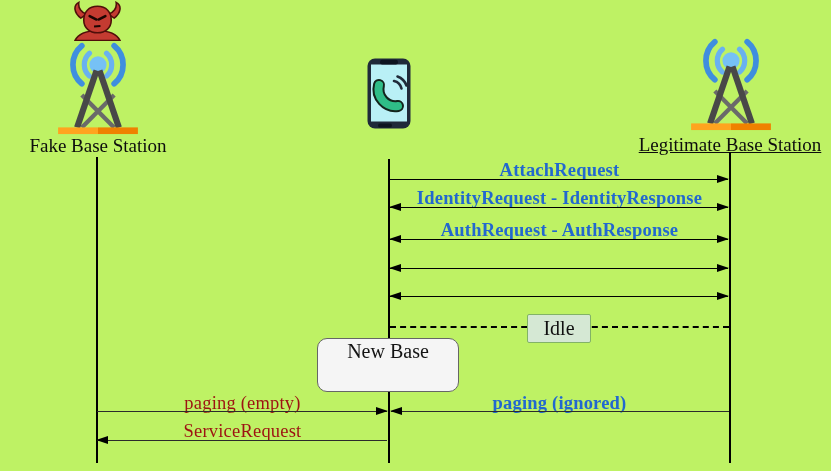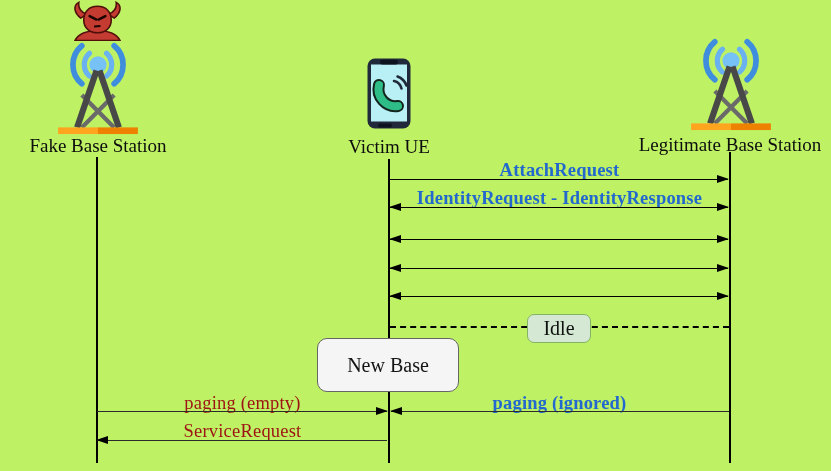--- a/index.html
+++ b/index.html
@@ -4,21 +4,21 @@
 <style>
   html,body{margin:0;padding:0;background:#ffffff;}
   .stage{
     position:relative;width:831px;height:471px;background:#bef264;overflow:hidden;
     font-family:"Liberation Serif","DejaVu Serif",serif;color:#111;
   }
   
   .actor-label{position:absolute;text-align:center;font-size:19px;color:#0d0d0d;white-space:nowrap;}
   .label-fake{left:14px;top:135px;width:168px;}
   .label-victim{left:319px;top:136px;width:140px;}
-  .label-legit{left:632px;top:134px;width:196px;}
+  .label-legit{left:632px;top:134px;width:196px;text-decoration:underline;}
   
   .devil-svg{position:absolute;left:70px;top:1px;width:55px;height:40px;}
   .tower-fake{position:absolute;left:54px;top:40px;width:88px;height:95px;}
   .phone-svg{position:absolute;left:366px;top:57px;width:46px;height:73px;}
   .tower-legit{position:absolute;left:687px;top:36px;width:88px;height:95px;}
   
   .lifeline{position:absolute;width:2px;background:#000;}
   .ll-fake{left:96px;top:157px;height:306px;}
   .ll-victim{left:388px;top:159px;height:304px;}
   .ll-legit{left:729px;top:152px;height:311px;}
@@ -41,26 +41,26 @@
   .ape{left:97px;top:411px;width:290px;}
   .api{left:391px;top:411px;width:338px;}
   .asr{left:97px;top:440px;width:290px;}
   .head-r,.head-l{position:absolute;top:-5.2px;width:0;height:0;
     border-top:4.3px solid transparent;border-bottom:4.3px solid transparent;}
   .head-r{right:-1px;border-left:12px solid #000;}
   .head-l{left:-1px;border-right:12px solid #000;}
   
   .idle-line{position:absolute;left:390px;top:326px;width:339px;height:0;border-top:2.6px dashed #000;}
   .idle-box{position:absolute;left:527px;top:314px;width:62px;height:27px;z-index:3;
-    background:#d5e8d4;border:1.5px solid #82b366;border-radius:7px;
+    background:#d5e8d4;border:1.5px solid #82b366;border-radius:2px;
     display:flex;align-items:center;justify-content:center;font-size:20px;color:#101010;}
   
   .note-box{position:absolute;left:317px;top:338px;width:140px;height:52px;z-index:3;
     background:#f5f5f5;border:1.5px solid #666;border-radius:10px;
-    display:flex;flex-direction:column;justify-content:center;
+    display:flex;flex-direction:row;justify-content:center;
     font-size:20px;line-height:24px;color:#141414;text-align:center;}
 </style>
 </head>
 <body>
 
 <div class="stage">
 
   <svg class="devil-svg" viewBox="0 0 56 40">
     <path d="M11 17 C4 12 3 4 9 1 C8 7 12 12 17 13 Z" fill="#c43b31" stroke="#4f0f0a" stroke-width="1.6"></path>
     <path d="M45 17 C52 12 53 4 47 1 C48 7 44 12 39 13 Z" fill="#c43b31" stroke="#4f0f0a" stroke-width="1.6"></path>
@@ -88,21 +88,20 @@
   <svg class="phone-svg" viewBox="0 0 46 73">
     <rect x="1.5" y="1.5" width="43" height="70" rx="7.5" fill="#202a3a"></rect>
     <rect x="5" y="7.5" width="36" height="57" fill="#b9f0f6"></rect>
     <rect x="14" y="2.8" width="18" height="4.6" rx="2.2" fill="#0d1420"></rect>
     <rect x="12" y="66.5" width="14" height="4" rx="2" fill="#0d1420"></rect>
     <path d="M13 28 A17 17 0 0 0 32 49" stroke="#13241c" stroke-width="12" fill="none" stroke-linecap="round"></path>
     <path d="M13 28 A17 17 0 0 0 32 49" stroke="#2fbd87" stroke-width="8" fill="none" stroke-linecap="round"></path>
     <path d="M28 24 A10 10 0 0 1 35.5 31.5" stroke="#202a3a" stroke-width="2.6" fill="none" stroke-linecap="round"></path>
     <path d="M31.5 19.5 A15 15 0 0 1 40.5 28.5" stroke="#202a3a" stroke-width="2.6" fill="none" stroke-linecap="round"></path>
   </svg>
-  <div class="actor-label label-victim">Victim UE</div>
 
   <svg class="tower-legit" viewBox="0 0 88 100">
     <path d="M27 6 A26 26 0 0 0 27 46" stroke="#3f8ede" stroke-width="6" fill="none" stroke-linecap="round"></path>
     <path d="M35 14 A16 16 0 0 0 35 38" stroke="#69b1f0" stroke-width="5.5" fill="none" stroke-linecap="round"></path>
     <path d="M61 6 A26 26 0 0 1 61 46" stroke="#3f8ede" stroke-width="6" fill="none" stroke-linecap="round"></path>
     <path d="M53 14 A16 16 0 0 1 53 38" stroke="#69b1f0" stroke-width="5.5" fill="none" stroke-linecap="round"></path>
     <circle cx="44" cy="26" r="9" fill="#76c1f5"></circle>
     <path d="M27 58 L61 92" stroke="#6a6a6a" stroke-width="4.5"></path>
     <path d="M61 58 L27 92" stroke="#6a6a6a" stroke-width="4.5"></path>
     <path d="M42.5 32 L22 92" stroke="#484848" stroke-width="6.5"></path>
@@ -120,20 +119,21 @@
   <div class="arrow a1">
       <i class="head-r"></i>
     </div>
 
   <div class="msg-label blue span-vl t2">IdentityRequest - IdentityResponse</div>
   <div class="arrow a2">
       <i class="head-l"></i>
       <i class="head-r"></i>
     </div>
 
+  <div class="msg-label blue span-vl t3">AuthRequest - AuthResponse</div>
   <div class="arrow a3">
       <i class="head-l"></i>
       <i class="head-r"></i>
     </div>
 
   <div class="arrow a4">
       <i class="head-l"></i>
       <i class="head-r"></i>
     </div>
 

